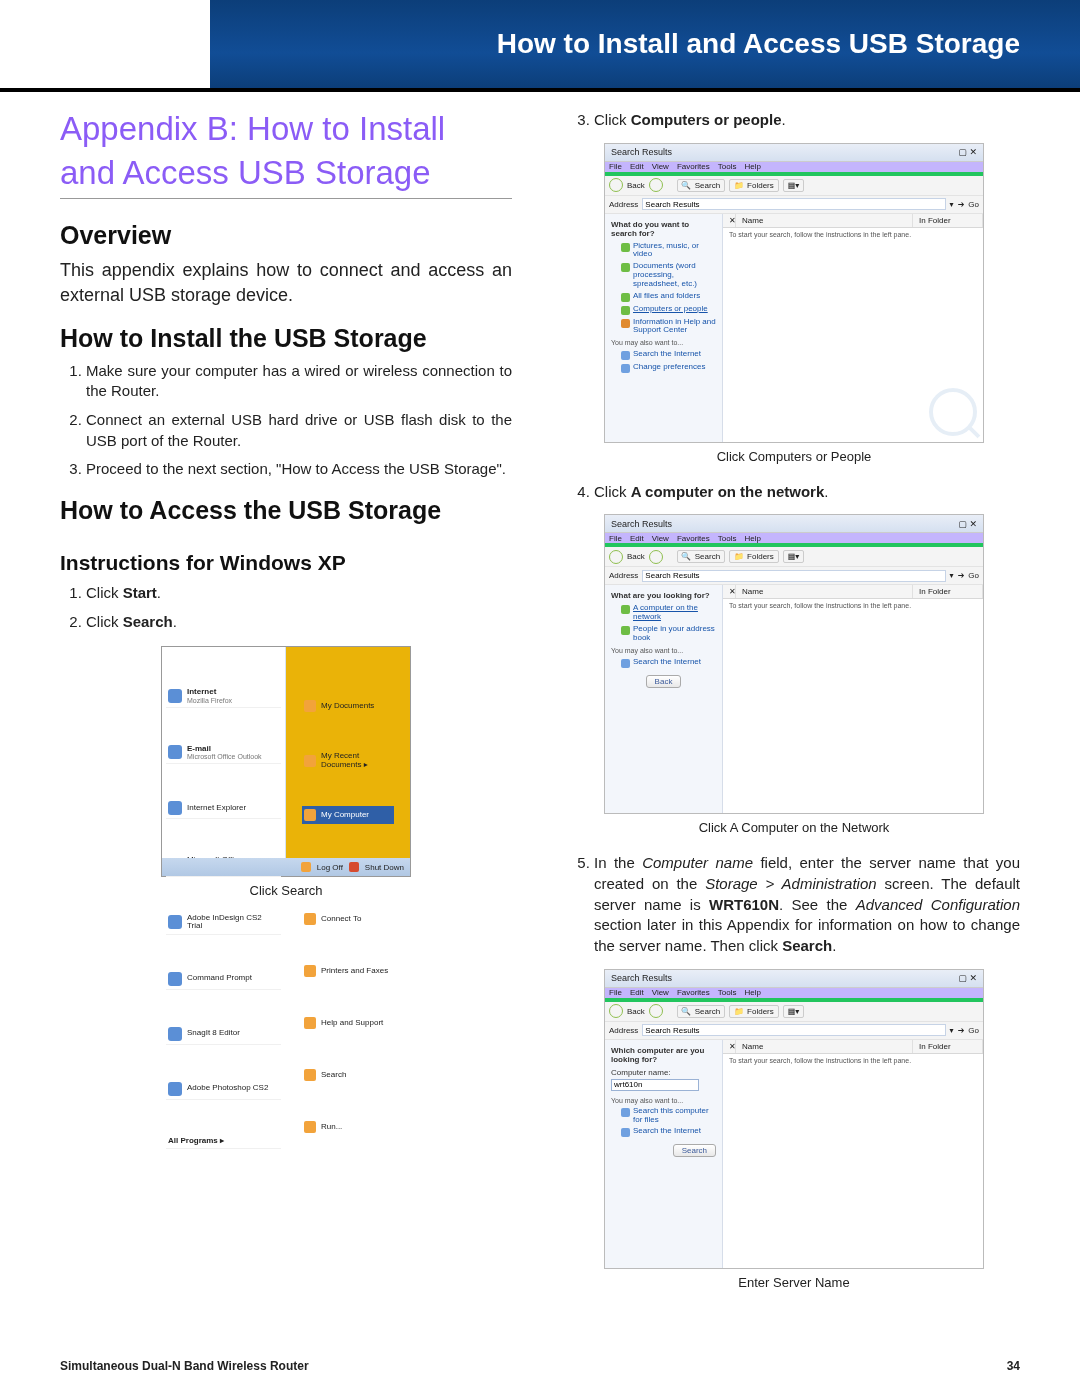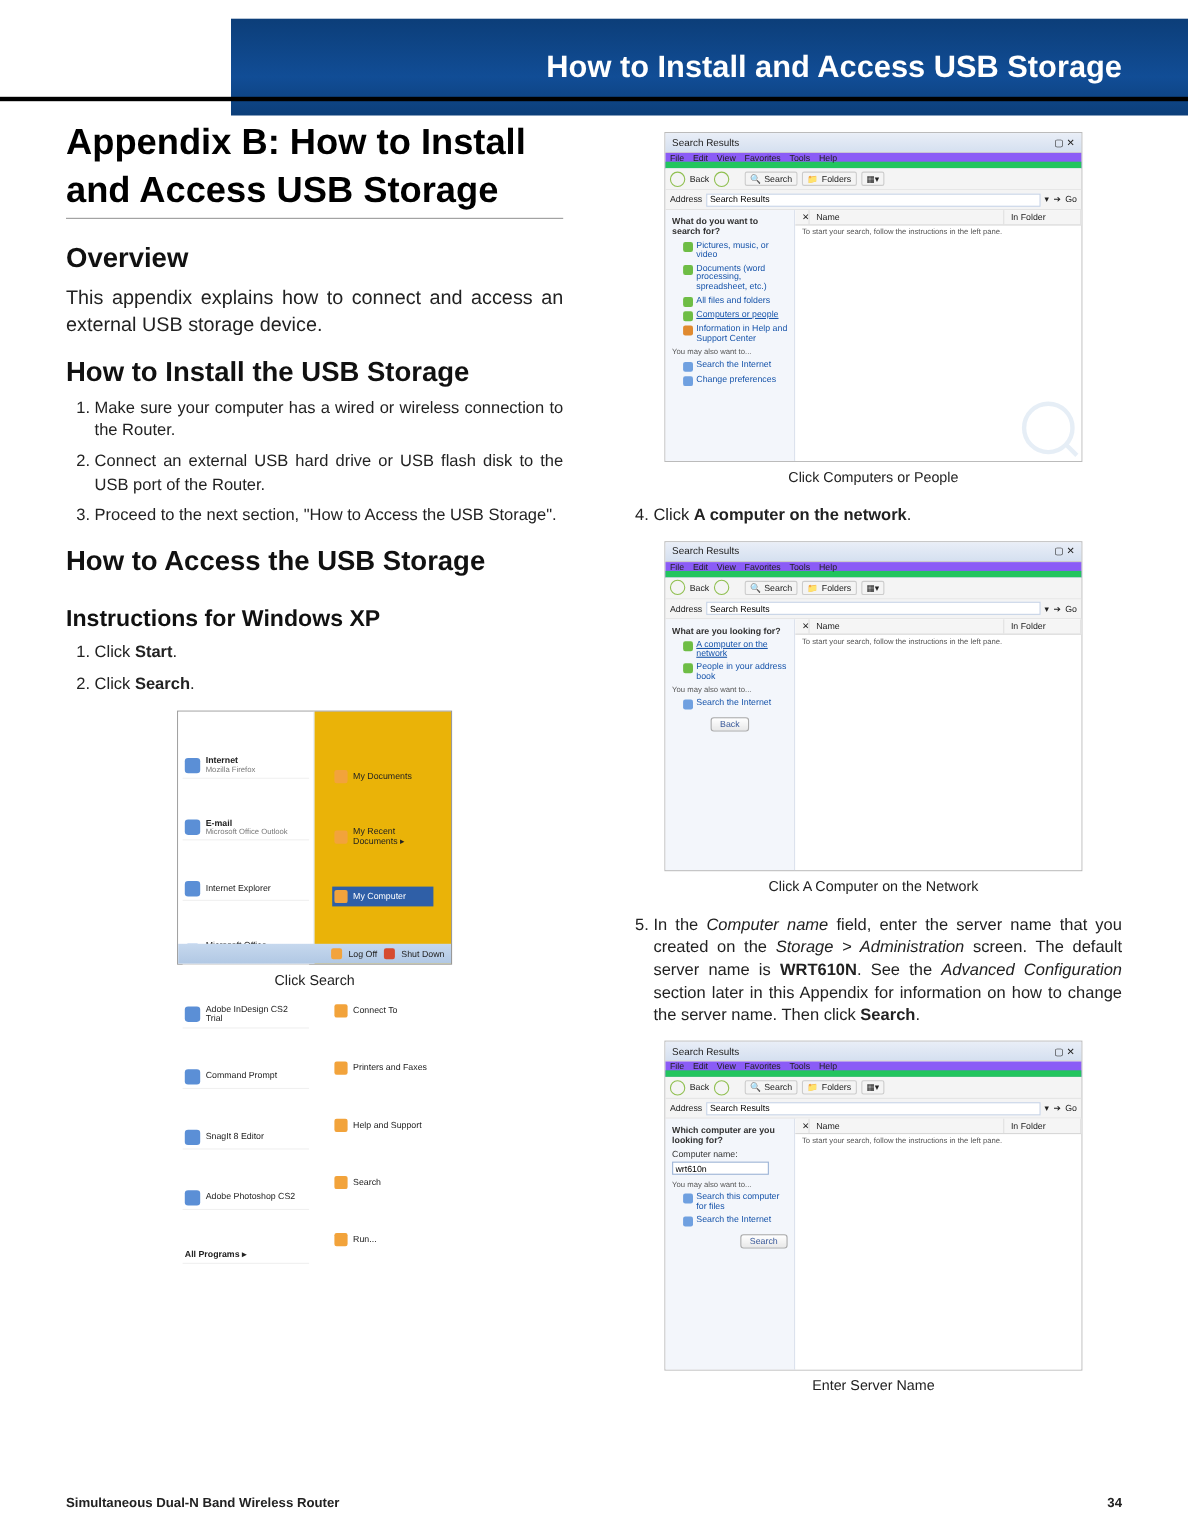--- a/index.html
+++ b/index.html
@@ -6,50 +6,50 @@
   body {
     width: 1080px;
     height: 1397px;
     background: #fff;
     font-family: "Segoe UI", Arial, sans-serif;
     color: #222;
     position: relative;
   }
   .topbar { height: 88px; position: relative; }
   .topbar-blue {
-    position: absolute; top: 17px; right: 0; height: 88px; width: 870px;
+    position: absolute; top: 0; right: 0; height: 88px; width: 870px;
     background: linear-gradient(#0c3e79,#114d96 60%,#0c3e79);
     display: flex; align-items: center; justify-content: flex-end; padding-right: 60px;
   }
   .topbar-blue span { color: #fff; font-size: 28px; font-weight: 700; }
   .topbar-tab {
     position: absolute; top: 0; left: 0; height: 88px; width: 225px;
     background: #6f6f6f; border-bottom-right-radius: 50px; z-index: 2;
     display: flex; align-items: center; padding-left: 62px;
   }
   .topbar-tab span { color: #fff; font-weight: 700; font-size: 20px; }
   .blackstrip { position:absolute; top:88px; left:0; width:1080px; height:4px; background:#000; }
 
   .page { position: absolute; top: 110px; left: 60px; width: 960px; display: flex; gap: 56px; }
   .col { width: 452px; }
-  h1 { font-size: 33px; font-weight: 700; color: #000000; line-height: 1.15; margin-bottom: 6px; }
+  h1 { font-size: 33px; font-weight: 400; color: #8b5cf6; line-height: 1.15; margin-bottom: 6px; }
   h1.under { border-bottom: 1px solid #999; padding-bottom: 6px; margin-bottom: 22px; }
   h2 { font-size: 25px; font-weight: 700; color: #111; margin-top: 16px; margin-bottom: 8px; }
   h3 { font-size: 21px; font-weight: 700; color: #111; margin-top: 26px; margin-bottom: 8px; }
   p.body { font-size: 18px; line-height: 1.38; text-align: justify; margin-bottom: 10px; font-family: Arial,sans-serif; color:#222; }
   ol { padding-left: 26px; margin-bottom: 12px; }
   ol li { font-size: 15px; line-height: 1.38; text-align: justify; margin-bottom: 8px; font-family: Arial,sans-serif; }
   .caption { text-align: center; font-size: 13px; font-family: Arial,sans-serif; color:#222; margin: 6px 0 18px; }
   b { font-weight: 700; }
   i { font-style: italic; }
 
   .shot { border: 1px solid #bbb; background:#fff; margin: 10px auto 0; position:relative; font-family: Tahoma, Arial, sans-serif; }
   .shot.wide { width: 380px; height: 300px; }
   .titlebar { height: 18px; background: linear-gradient(#e9eef7,#d5e0f0); border-bottom:1px solid #ccc; font-size:9px; padding:2px 6px; display:flex; align-items:center; justify-content:space-between; }
-  .menubar { height:14px; background:#8b5cf6; font-size:8px; padding:0 4px; display:flex; gap:8px; border-bottom:6px solid #22c55e; }
+  .menubar { height:14px; background:#c4b5fd; font-size:8px; padding:0 4px; display:flex; gap:8px; align-items:center; border-bottom:4px solid #22c55e; }
   .toolbar2 { height:20px; background:#f4f4f4; font-size:8px; padding:0 4px; display:flex; gap:4px; align-items:center; border-bottom:1px solid #e3e3e3; }
   .toolbar2 .circ { width:14px;height:14px;border:1px solid #8fbf4f;border-radius:50%; }
   .toolbar2 .pill { border:1px solid #ccc; padding:1px 4px; border-radius:2px; display:flex; align-items:center; gap:3px; }
   .addrbar { height:18px; background:#f4f4f4; font-size:8px; padding:2px 4px; display:flex; align-items:center; gap:4px; border-bottom:1px solid #e3e3e3; }
   .addrbar input.txt { flex:1; height:12px; border:1px solid #c6d3e6; font-size:8px; padding:0 2px; }
   .splitbody { display:flex; height: calc(100% - 70px); }
   .leftpane { width: 118px; background:#f3f6fb; border-right:1px solid #d6dde9; padding:6px; font-size:8px; color:#3b5a9a; }
   .leftpane .hd { color:#333; font-weight:700; margin-bottom:4px; font-size:8px; }
   .leftpane .lnk { color:#1754aa; margin:3px 0 3px 10px; display:flex; align-items:flex-start; gap:3px; line-height:1.1; }
   .leftpane .lnk .ico { width:9px;height:9px;background:#6fa0e0;border-radius:2px; flex:none; margin-top:1px; }
@@ -202,20 +202,23 @@
         <div class="ic3" style="background:#f2a33b"></div>
         <span>Log Off</span>
         <div class="ic3" style="background:#d64b2f"></div>
         <span>Shut Down</span>
       </div>
     </div>
     <div class="caption">Click Search</div>
   </div>
 
   <div class="col">
+    <ol start="3">
+      <li><span>Click </span><b>Computers or people</b><span>.</span></li>
+    </ol>
 
     <div class="shot wide">
       <div class="titlebar">
           <span>Search Results</span>
           <span>▢ ✕</span>
         </div>
       <div class="menubar">
         <span>File</span>
           <span>Edit</span>
           <span>View</span>

